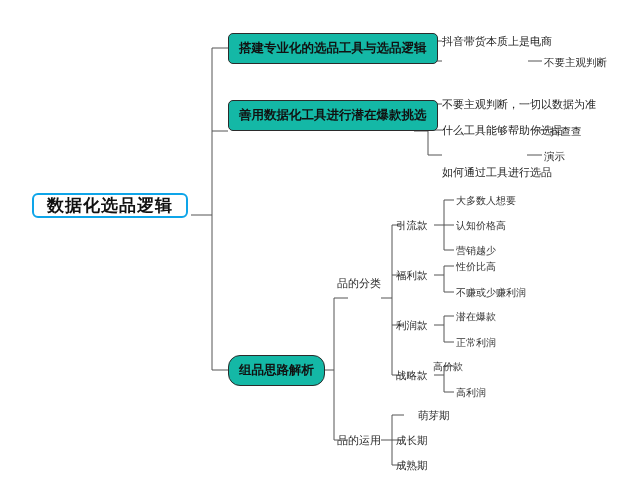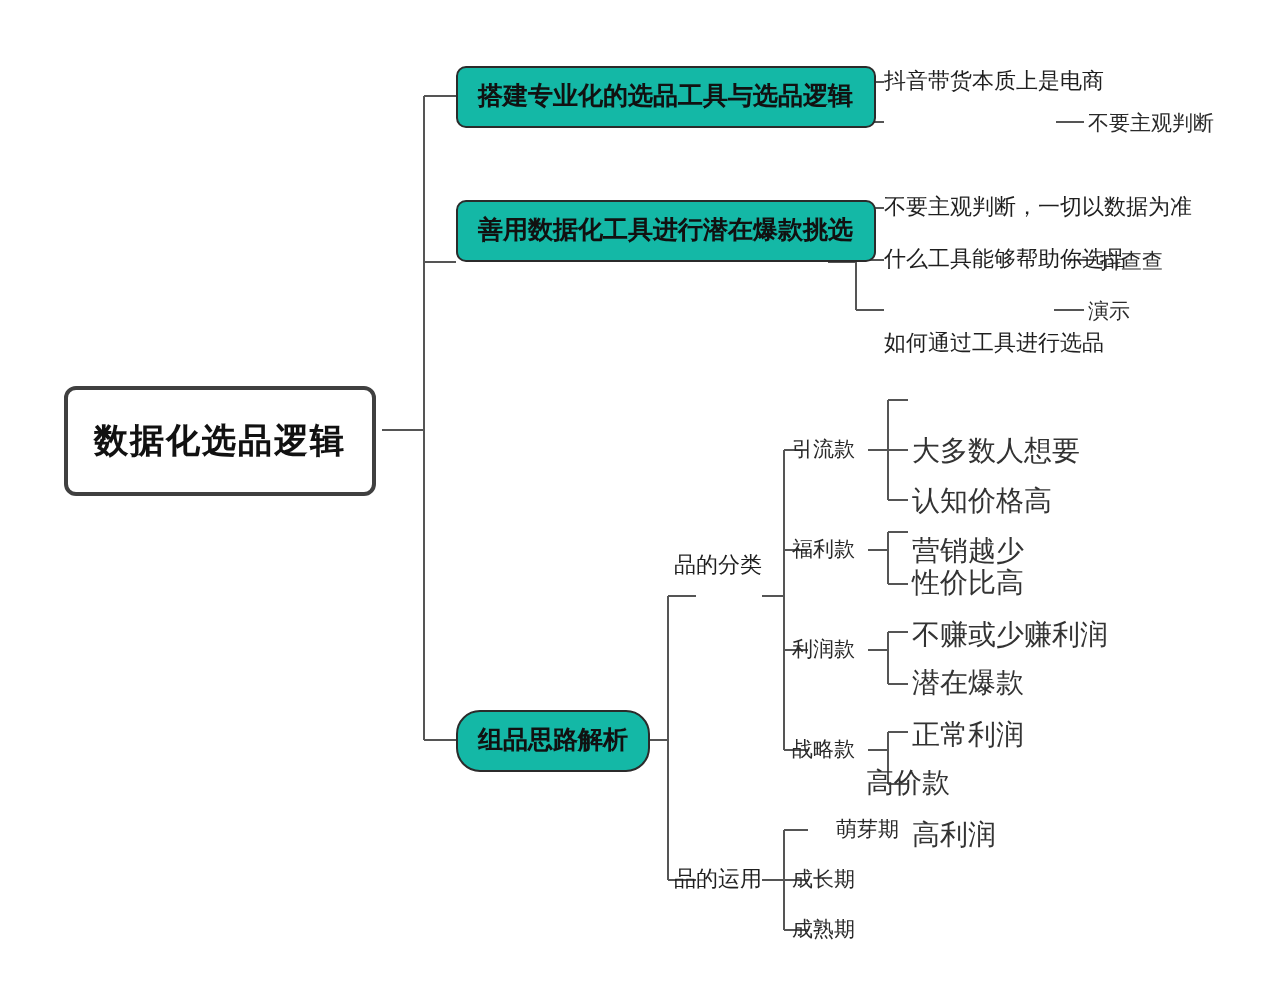--- a/index.html
+++ b/index.html
@@ -23,27 +23,27 @@
     height: 503px;
   }
   .node {
     position: absolute;
     box-sizing: border-box;
     white-space: nowrap;
     line-height: 1;
   }
   
   .node.root {
-    border: 2px solid #404040;
+    border: 2px solid #0ea5e9;
     border-radius: 6px;
     background: #ffffff;
     font-size: 17px;
     font-weight: bold;
     letter-spacing: 1px;
-    padding: 17px 13px;
+    padding: 2px 13px;
   }
   
   .node.lvl1 {
     border: 1.5px solid #2b2b2b;
     border-radius: 5px;
     background: #14b8a6;
     font-size: 12.5px;
     font-weight: bold;
     padding: 8px 10px;
   }
@@ -53,24 +53,23 @@
     color: #1f1f1f;
     padding: 2px 0;
   }
   
   .node.lvl3 {
     font-size: 10.5px;
     color: #2a2a2a;
     padding: 2px 0;
   }
   .node.lvl4 {
-    font-size: 14px;
+    font-size: 10px;
     color: #333333;
     padding: 2px 0;
-    margin-top: 22px;
   }
   svg.links {
     position: absolute;
     left: 0;
     top: 0;
     pointer-events: none;
   }
   svg.links path, svg.links line {
     fill: none;
     stroke: #555555;

